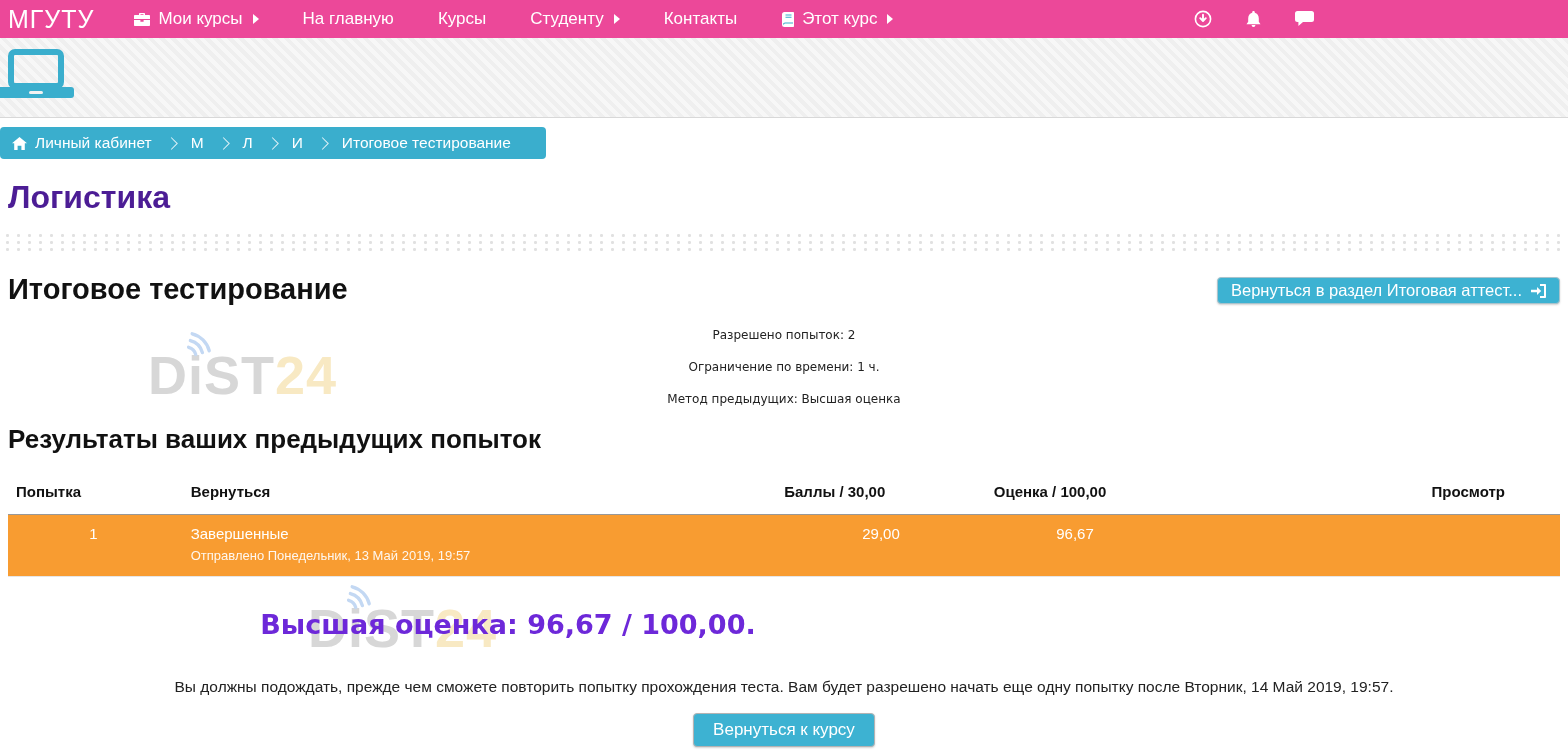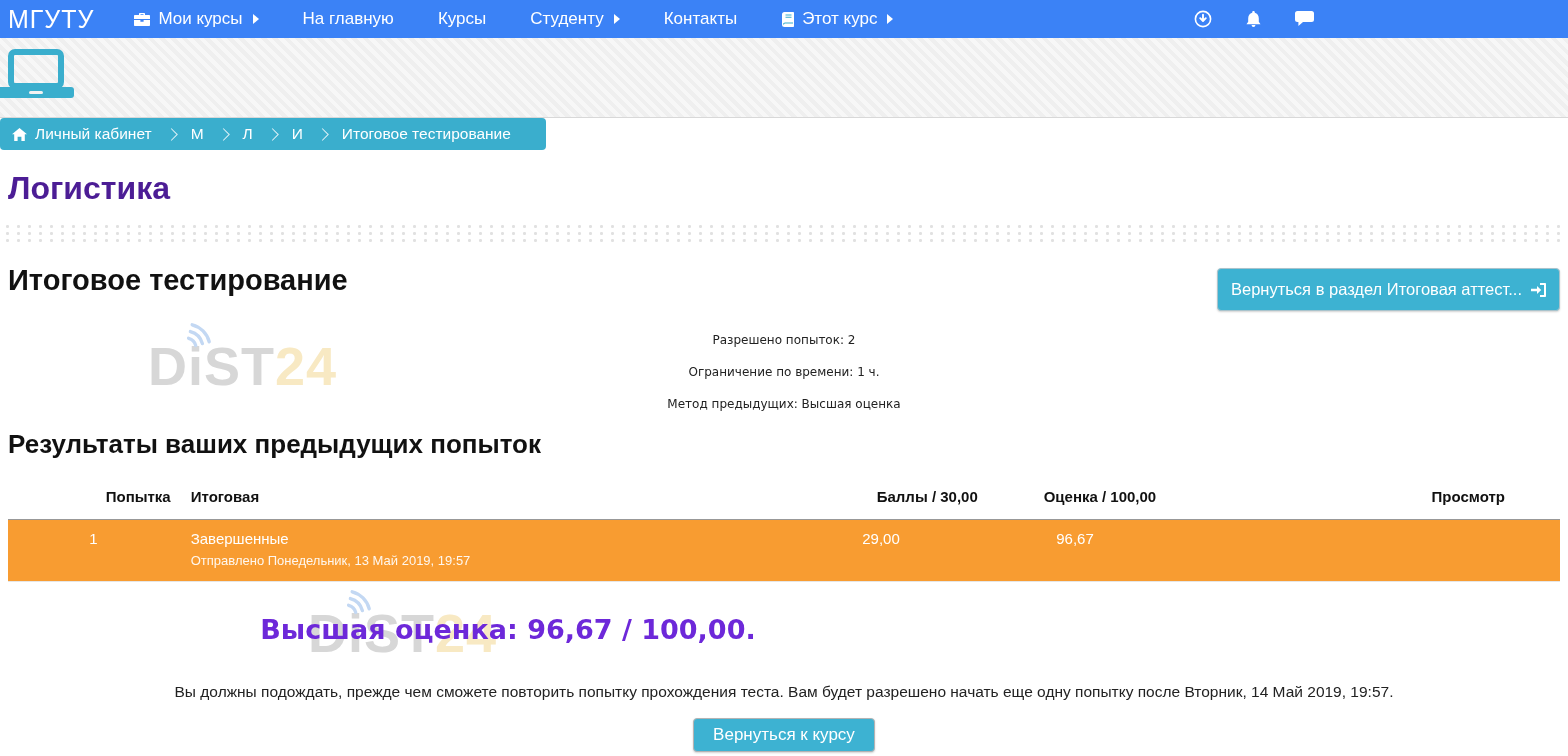--- a/index.html
+++ b/index.html
@@ -1,76 +1,76 @@
 <!DOCTYPE html>
 <html><head>
 <meta charset="utf-8">
 <style>
   * { margin:0; padding:0; box-sizing:border-box; }
   html,body { width:1568px; height:756px; overflow:hidden; background:#fff;
               font-family:"Liberation Sans", sans-serif; color:#1a1a1a; }
 
   
-  .navbar { height:38px; background:#3b82f6; display:flex; align-items:center; color:#fff; }
+  .navbar { height:38px; background:#ec4899; display:flex; align-items:center; color:#fff; }
   .brand { font-size:25px; font-weight:400; padding:0 14px 0 8px; letter-spacing:1px; cursor:pointer; }
   .nav-item { font-size:17px; margin-left:44px; display:flex; align-items:center; gap:8px; cursor:pointer; white-space:nowrap; }
   .nav-item:first-of-type { margin-left:26px; }
   .caret { width:0; height:0; border-left:6px solid #fff; border-top:5px solid transparent; border-bottom:5px solid transparent; margin-left:2px; }
   .nav-right { margin-left:auto; margin-right:254px; display:flex; align-items:center; gap:33px; }
   .icon-btn { cursor:pointer; display:flex; align-items:center; }
 
   
   .hero { position:relative; height:80px; border-bottom:1px solid #d8d8d8;
           background:repeating-linear-gradient(45deg,#efefef 0 4px,#f7f7f7 4px 8px); }
   .laptop-screen { position:absolute; left:8px; top:11px; width:56px; height:40px;
                    border:6px solid #3aaecd; border-radius:7px; }
   .laptop-base { position:absolute; left:0; top:49px; width:74px; height:11px; background:#3aaecd; border-radius:0 3px 3px 0; }
   .laptop-notch { position:absolute; left:29px; top:53px; width:14px; height:3px; background:#f2f2f2; border-radius:2px; }
 
   
-  .breadcrumb { width:546px; height:32px; background:#3aaecd; border-radius:4px;
+  .breadcrumb { margin-top:9px; width:546px; height:32px; background:#3aaecd; border-radius:4px;
                 display:flex; align-items:center; color:#fff; font-size:15.5px; padding:0 12px; }
   .crumb { color:#fff; text-decoration:none; cursor:pointer; white-space:nowrap; }
   .crumb.current { cursor:default; }
   .crumb-sep { width:9px; height:9px; border-top:1.5px solid rgba(255,255,255,.85);
                border-right:1.5px solid rgba(255,255,255,.85); transform:rotate(45deg); margin:0 15px; flex:0 0 auto; }
   .home-ic { margin-right:8px; display:flex; }
 
   
   h1.course-title { font-size:32px; font-weight:700; margin:20px 8px 14px; color:#4c1d95; }
   .dotted-divider { height:21px; width:100%;
       background-image:radial-gradient(#e1e1e1 1.8px, transparent 2px);
       background-size:11px 7px; background-position:2px 2px; }
 
   .content { position:relative; padding:22px 8px 0; }
   .section-header { display:flex; justify-content:space-between; align-items:flex-start; }
   h2.quiz-title { font-size:29px; font-weight:700; color:#111; }
   .btn { background:#3db2d2; color:#fff; border:1px solid #a9c3cc; border-radius:4px; cursor:pointer;
          font-family:"Liberation Sans",sans-serif; box-shadow:0 1px 2px rgba(0,0,0,.18); }
-  .btn-back-section { font-size:16.5px; padding:11px 13px; display:flex; align-items:center; gap:9px; margin-top:4px; }
+  .btn-back-section { font-size:16.5px; padding:3px 13px; display:flex; align-items:center; gap:9px; margin-top:4px; }
 
   
   .watermark { position:absolute; pointer-events:none; font-weight:700; font-size:54px; line-height:1;
                color:#d7d7d7; letter-spacing:1px; white-space:nowrap; }
   .watermark .wm-accent { color:#f8e9c3; }
   .watermark svg { position:absolute; left:30px; top:-28px; }
   .wm1 { left:148px; top:97px; z-index:0; }
   .wm2 { left:300px; top:-8px; z-index:0; }
 
   
   .quiz-info { position:relative; z-index:1; margin-top:22px; text-align:center;
                font-family:"DejaVu Sans",sans-serif; font-size:12px; color:#222; }
   .quiz-info p { margin-bottom:18px; }
 
   h3.results-heading { font-size:26px; font-weight:700; margin-top:12px; color:#111; }
 
   
   table.attempts { width:100%; border-collapse:collapse; margin-top:16px; }
   .attempts th { font-size:15px; font-weight:700; padding:12px 8px 14px; color:#111;
-                 border-bottom:1px solid #989898; text-align:right; }
+                 border-bottom:1px solid #989898; text-align:left; }
   .attempts th.c-state { text-align:left; padding-left:12px; }
   .attempts th.c-review { text-align:right; padding-right:55px; }
   .attempts tbody tr { background:#f89c31; color:#fff; }
   .attempts td { padding:10px 8px 13px; font-size:15px; vertical-align:top; text-align:center;
                  border-bottom:1px solid #e6e6e6; }
   .attempts td.c-state { text-align:left; padding-left:12px; }
   .state-detail { font-size:13px; color:rgba(255,255,255,.92); margin-top:6px; }
 
   
   .grade-wrap { position:relative; width:1000px; margin-top:32px; }
@@ -206,21 +206,21 @@
     <colgroup>
       <col style="width:11%">
         <col style="width:38.5%">
         <col style="width:13.5%">
         <col style="width:11.5%">
         <col style="width:25.5%">
     </colgroup>
     <thead>
       <tr>
         <th>Попытка</th>
-        <th class="c-state">Итоговая</th>
+        <th class="c-state">Вернуться</th>
         <th>Баллы / 30,00</th>
         <th>Оценка / 100,00</th>
         <th class="c-review">Просмотр</th>
       </tr>
     </thead>
     <tbody>
       <tr>
         <td>1</td>
         <td class="c-state">
           <div>Завершенные</div>

